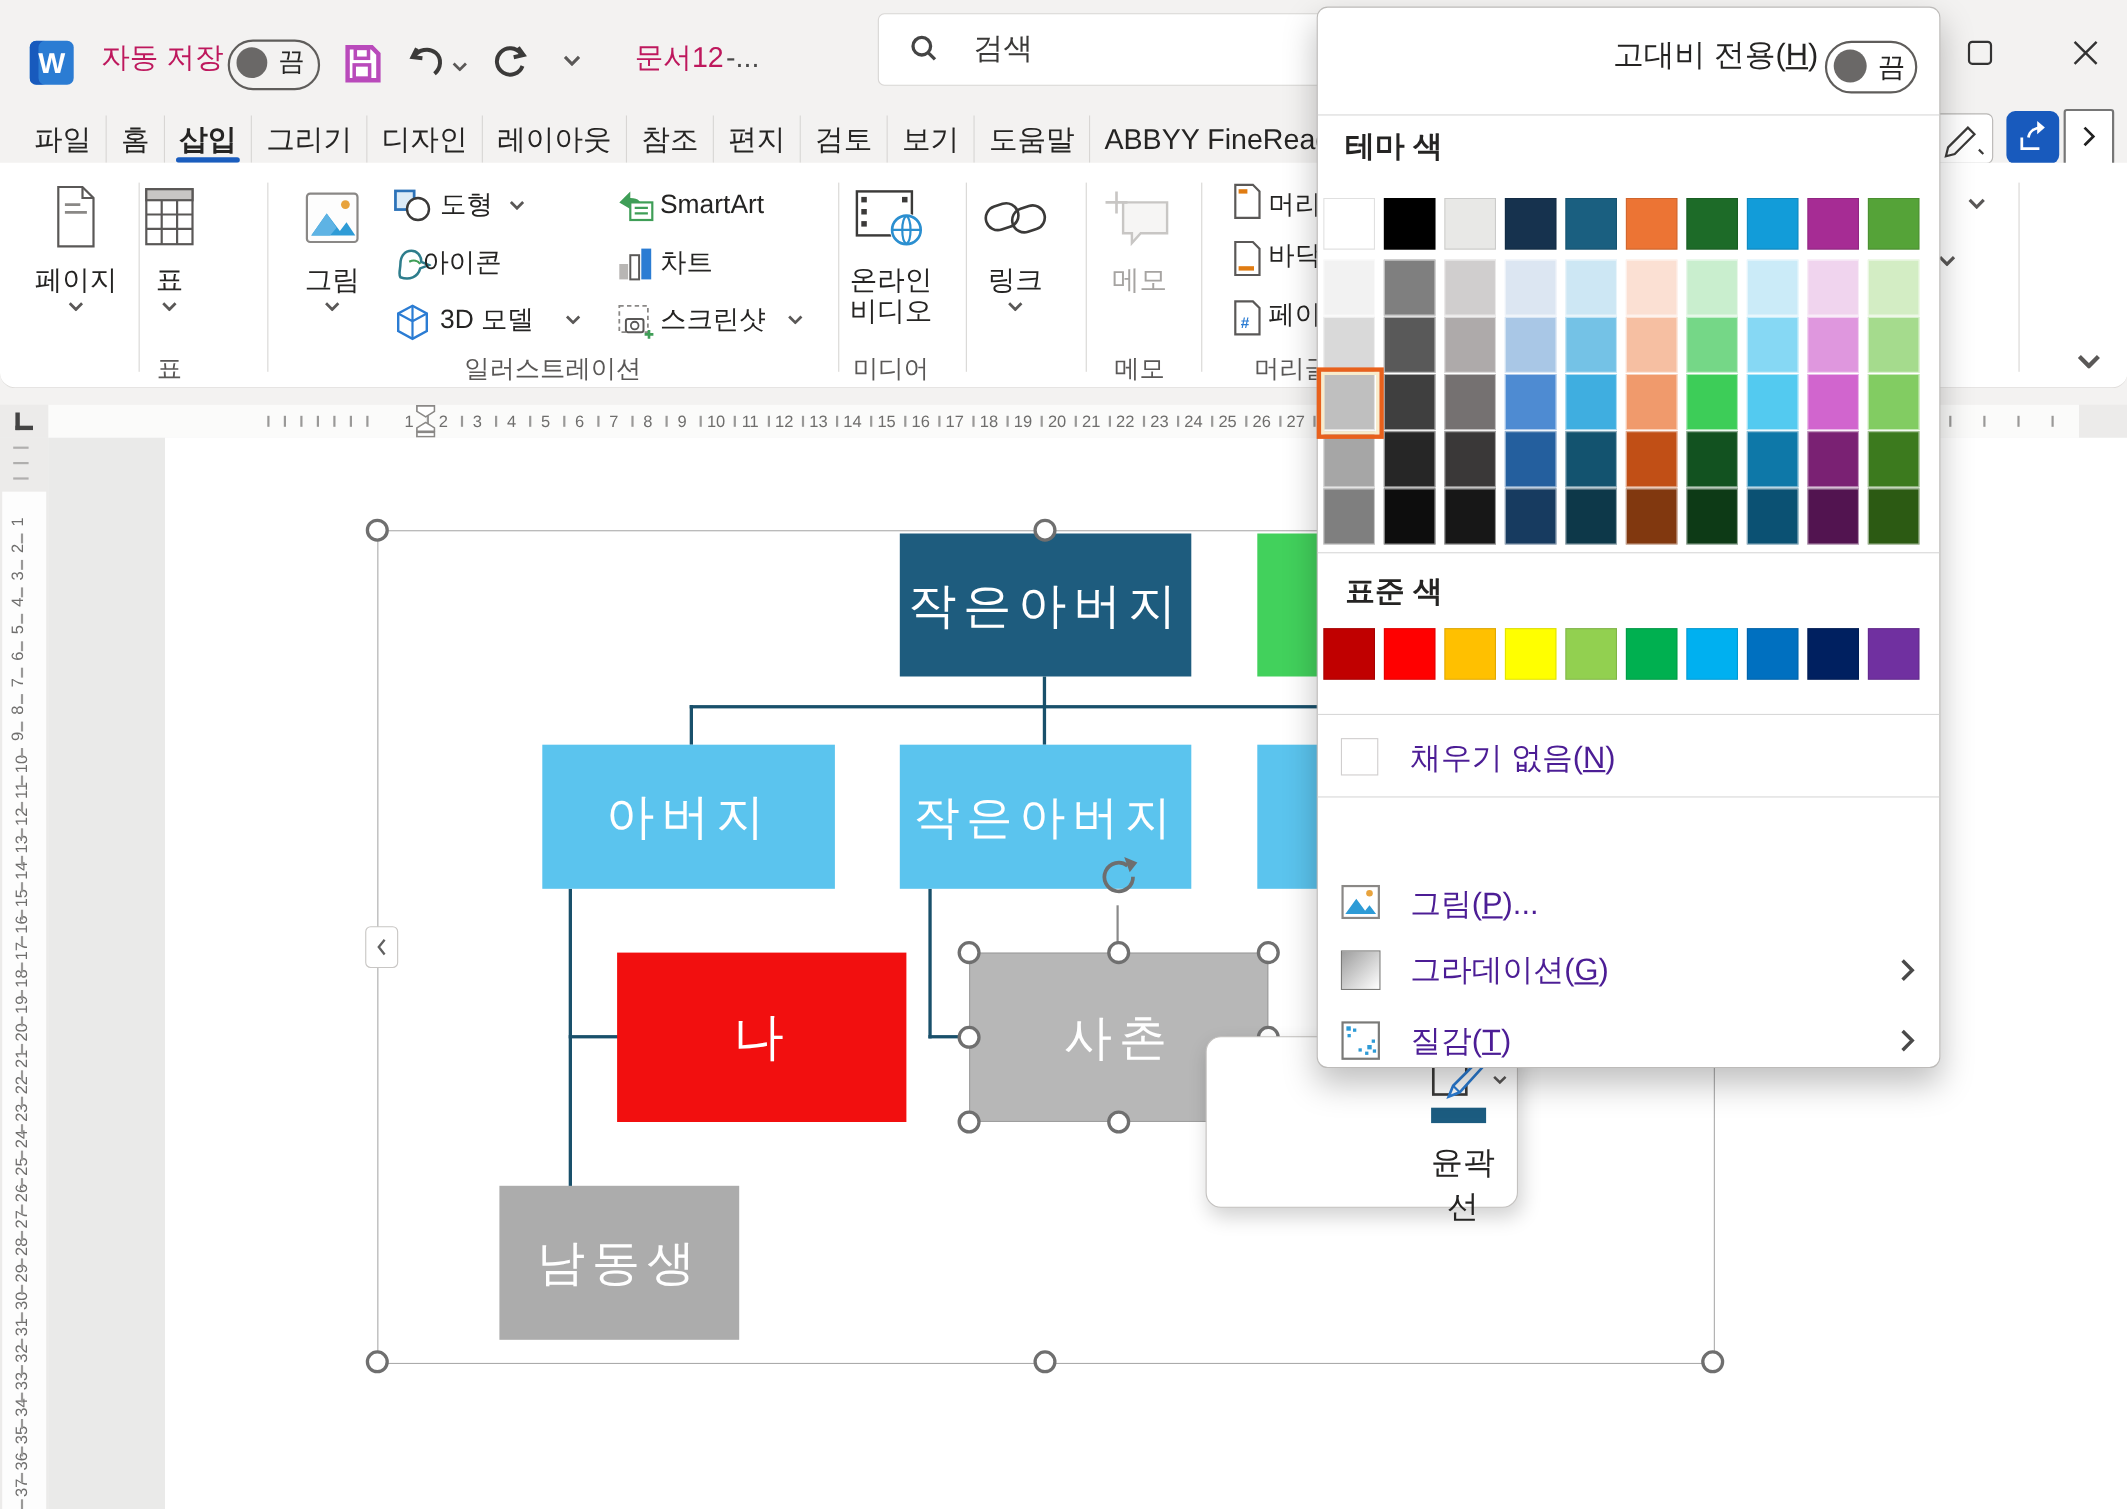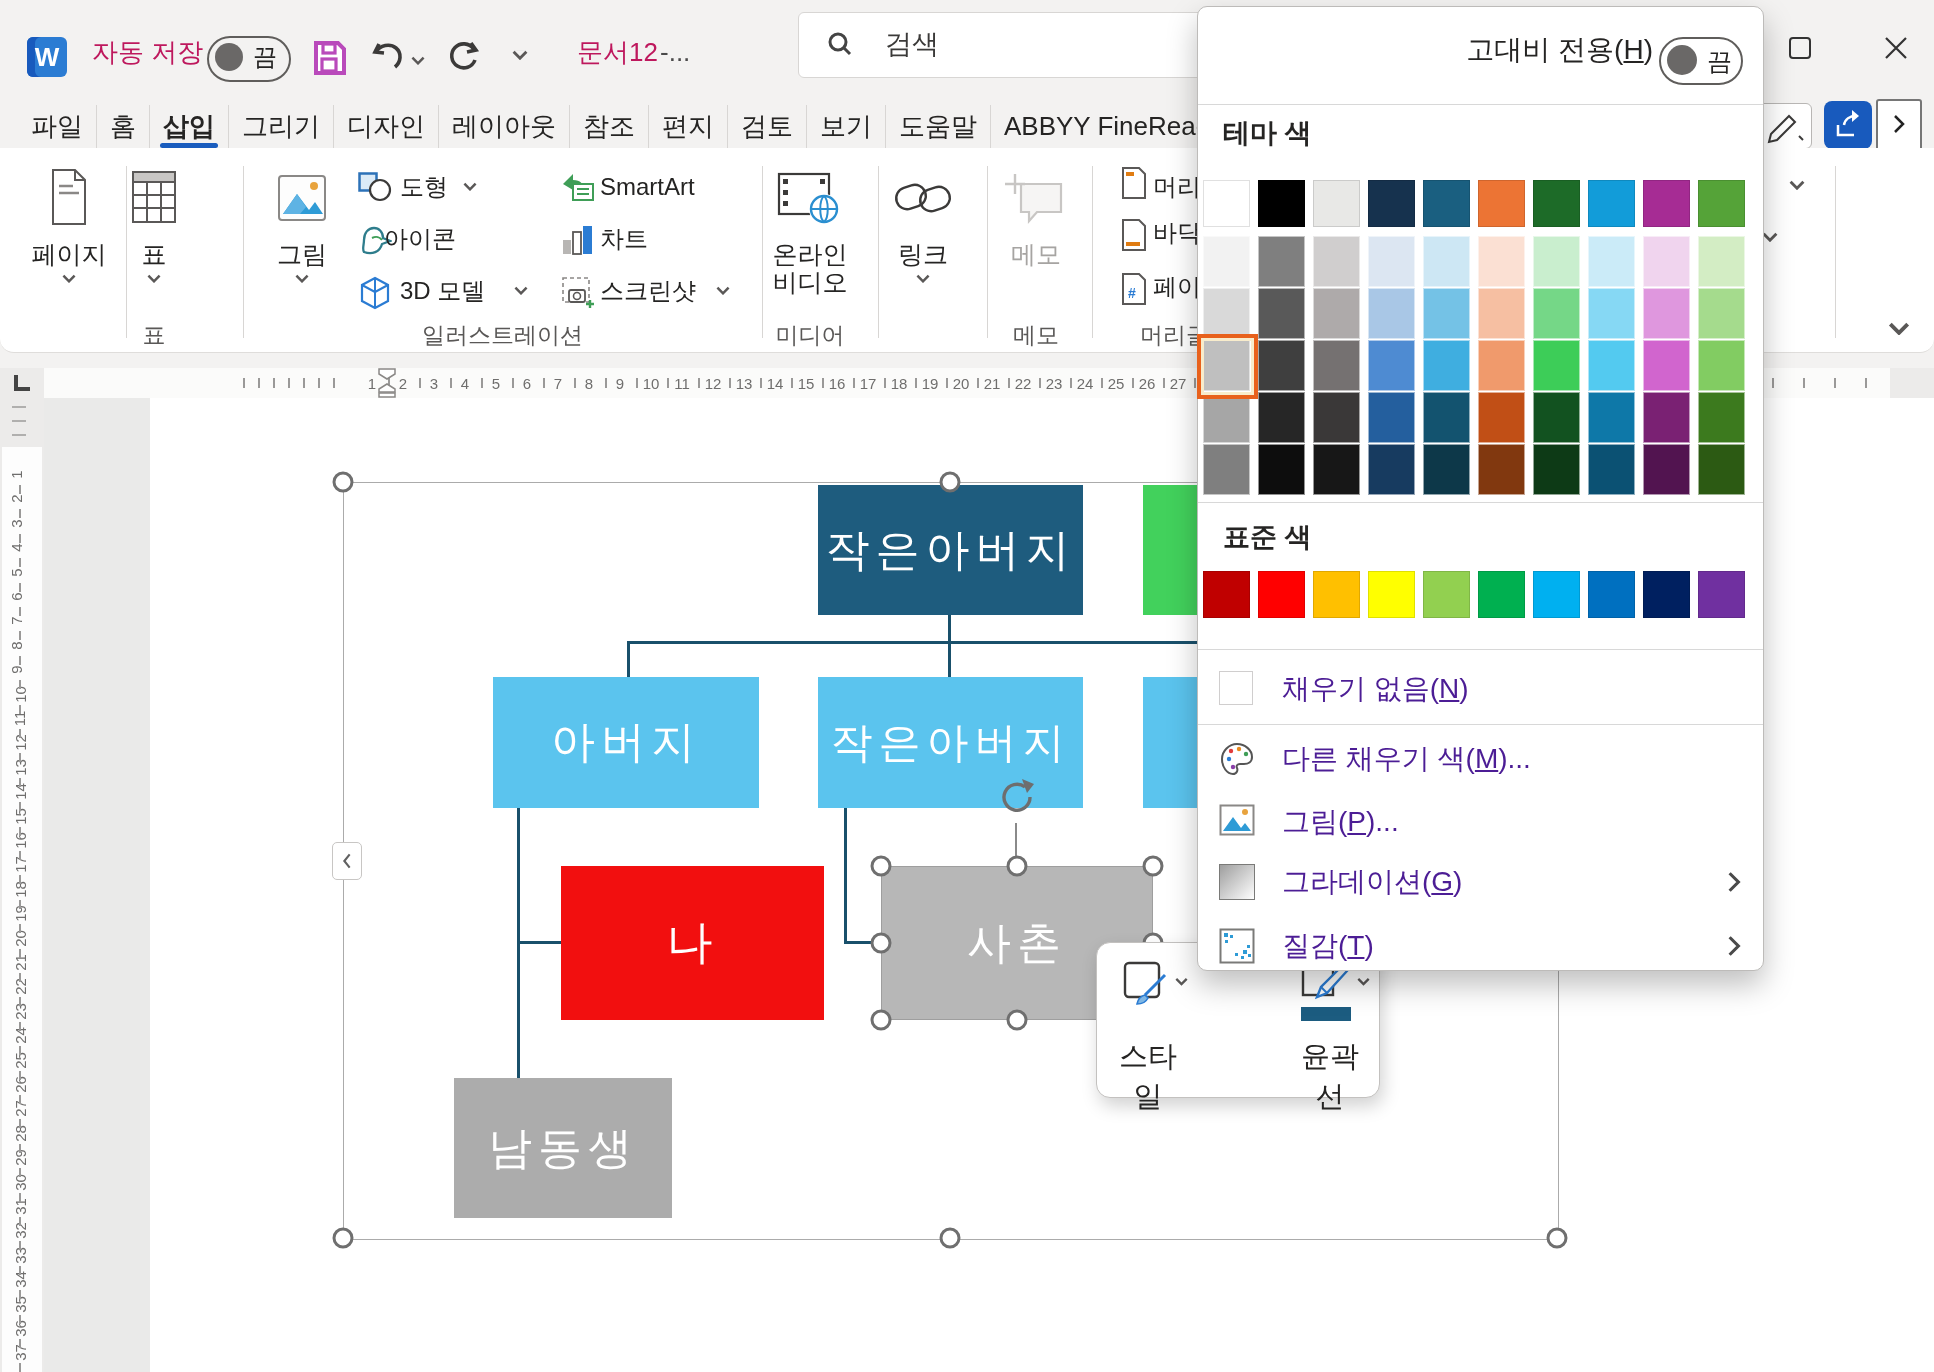--- a/index.html
+++ b/index.html
@@ -602,35 +602,20 @@
   <div class="hdl" style="left:881px;top:866px"></div>
   <div class="hdl" style="left:1017px;top:866px"></div>
   <div class="hdl" style="left:1153px;top:866px"></div>
   <div class="hdl" style="left:881px;top:943px"></div>
   <div class="hdl" style="left:1153px;top:943px"></div>
   <div class="hdl" style="left:881px;top:1020px"></div>
   <div class="hdl" style="left:1017px;top:1020px"></div>
   <div class="hdl" style="left:1153px;top:1020px"></div>
 
   <div class="a" id="minibar">
-    <div class="mini-btn" style="left:8px">
-      <div class="a" style="left:16px;top:8px">
-        <svg width="52" height="52" viewBox="0 0 52 52">
-            <rect x="4" y="4" width="34" height="34" rx="4" fill="none" stroke="#3B3A39" stroke-width="2.4"></rect>
-            <path d="M44 16L24 36" stroke="#2B7CD3" stroke-width="3"></path>
-            <path d="M24 36c-4 1-7 4-8 9 5 0 9-2 11-6z" fill="#7EB6E4" stroke="#2B7CD3" stroke-width="1.6"></path>
-          </svg>
-      </div>
-      <div class="a" style="left:70px;top:26px">
-          <svg width="13" height="9" viewBox="0 0 10 6">
-            <path class="chev" d="M1 1l4 4 4-4"></path>
-          </svg>
-        </div>
-      <div class="mini-label">스타일</div>
-    </div>
     <div class="mini-btn" style="left:190px">
       <div class="a" style="left:12px;top:8px">
         <svg width="52" height="48" viewBox="0 0 52 48">
             <rect x="4" y="8" width="30" height="28" fill="none" stroke="#3B3A39" stroke-width="2.4"></rect>
             <path d="M44 6L22 28l-4 10 10-4L48 12z" fill="#fff" stroke="#2B7CD3" stroke-width="2.4"></path>
             <path d="M22 28l6 6" stroke="#2B7CD3" stroke-width="2"></path>
           </svg>
       </div>
       <div class="mini-bar" style="background: rgb(28, 92, 128);"></div>
       <div class="a" style="left:70px;top:26px">
@@ -733,33 +718,20 @@
       </div>
     <div class="dd-sep" style="top:642px"></div>
 
     <div class="dd-item" style="left:15px;top:660px">
       <div class="dd-icon">
           <div style="width:32px;height:32px;background:#fff;border:1.5px solid #D0CECE"></div>
         </div>
       <div class="dd-item-text"><span>채우기 없음(</span><span class="mn">N</span><span>)</span></div>
     </div>
     <div class="dd-sep" style="top:717px"></div>
-    <div class="dd-item" style="left:15px;top:730px">
-      <div class="dd-icon">
-        <svg width="36" height="36" viewBox="0 0 36 36">
-            <path d="M18 3c8 0 15 6 15 13 0 5-4 7-8 7h-4c-3 0-4 2-3 4s0 6-4 6C8 33 3 26 3 18 3 10 10 3 18 3z" fill="#fff" stroke="#555" stroke-width="2"></path>
-            <circle cx="12" cy="10" r="2.2" fill="#E23B3B"></circle>
-            <circle cx="20" cy="8" r="2.2" fill="#E88A1E"></circle>
-            <circle cx="27" cy="13" r="2.2" fill="#3F9E57"></circle>
-            <circle cx="10" cy="18" r="2.2" fill="#2B7CD3"></circle>
-            <circle cx="14" cy="26" r="2.2" fill="#8A3FA8"></circle>
-          </svg>
-      </div>
-      <div class="dd-item-text"><span>다른 채우기 색(</span><span class="mn">M</span><span>)...</span></div>
-    </div>
     <div class="dd-item" style="left:15px;top:853px">
       <div class="dd-icon">
           <div style="width:34px;height:34px;border:1.5px solid #7A7A78;background:linear-gradient(135deg,#9E9E9E,#FFFFFF)"></div>
         </div>
       <div class="dd-item-text"><span>그라데이션(</span><span class="mn">G</span><span>)</span></div>
       <div class="subchev">
           <svg width="14" height="22" viewBox="0 0 8 12">
             <path d="M1.5 1l5 5-5 5" fill="none" stroke="#4A4A4A" stroke-width="1.8"></path>
           </svg>
         </div>

